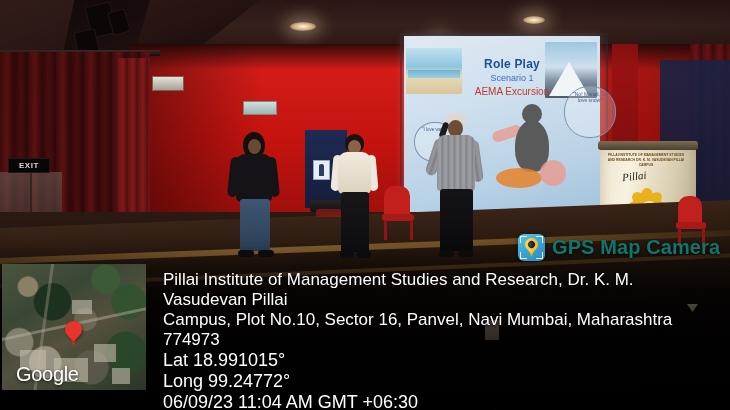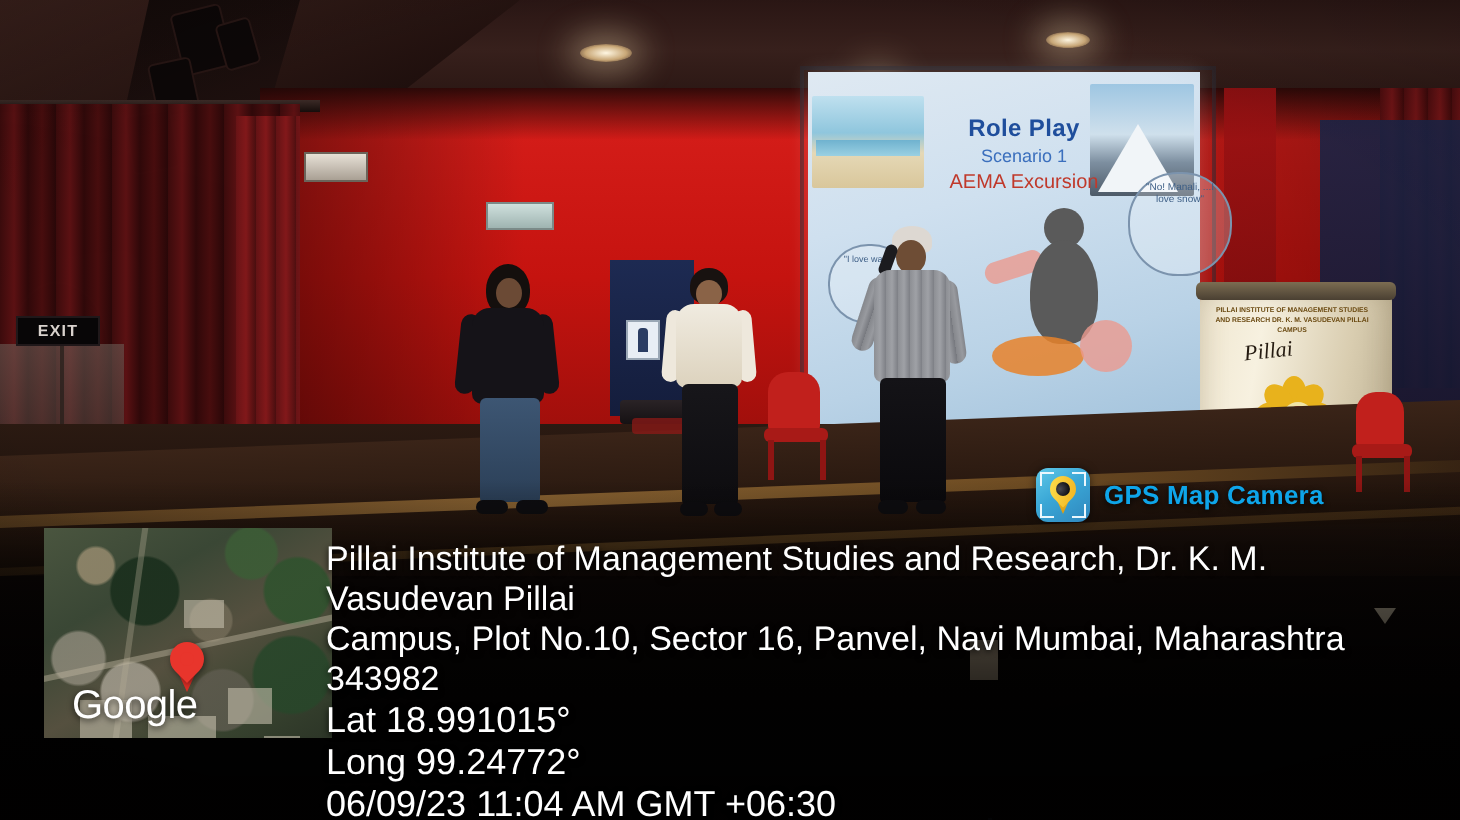--- a/index.html
+++ b/index.html
@@ -380,29 +380,29 @@
   .app-icon .pin:after{
     content:"";position:absolute;left:3px;top:3px;width:7px;height:7px;border-radius:50%;
     background:radial-gradient(circle at 35% 35%,#4a4a52,#121216 70%);
   }
   .app-icon .pin-tip{
     position:absolute;left:10px;top:15px;width:7px;height:8px;
     background:linear-gradient(180deg,#f3bd24,#d99a12);
     clip-path:polygon(50% 100%,0 0,100% 0);
   }
   .brand-text{
-    color:#0ea5e9;font-size:13px;font-weight:bold;letter-spacing:.1px;
+    color:#0f766e;font-size:20px;font-weight:bold;letter-spacing:.1px;
     font-family:"Liberation Sans",sans-serif;
     text-shadow:0 1px 3px rgba(0,0,0,.85);
     white-space:nowrap;
   }
 
   
   .map-thumb{
-    position:absolute;left:22px;top:264px;width:144px;height:105px;overflow:hidden;
+    position:absolute;left:2px;top:264px;width:144px;height:126px;overflow:hidden;
     background:#2e3a28;
   }
   .map-sat{
     position:absolute;inset:0;
     background:
       radial-gradient(circle at 18% 18%,rgba(150,138,110,.85) 0 6%,rgba(0,0,0,0) 7%),
       radial-gradient(circle at 72% 12%,rgba(60,92,54,.9) 0 9%,rgba(0,0,0,0) 10%),
       radial-gradient(circle at 88% 30%,rgba(48,82,46,.9) 0 11%,rgba(0,0,0,0) 12%),
       radial-gradient(circle at 35% 30%,rgba(28,48,30,.95) 0 14%,rgba(0,0,0,0) 15%),
       radial-gradient(circle at 58% 44%,rgba(120,112,92,.7) 0 10%,rgba(0,0,0,0) 11%),
@@ -628,19 +628,19 @@
     <div class="map-bldg mb3"></div>
     <div class="map-bldg mb4"></div>
     <div class="map-bldg mb5"></div>
     <div class="map-pin-tip"></div>
     <div class="map-pin"></div>
     <div class="google-wm">Google</div>
   </div>
 
   <div class="info">
     <div class="info-addr">Pillai Institute of Management Studies and Research, Dr. K. M. Vasudevan Pillai</div>
-    <div class="info-addr">Campus, Plot No.10, Sector 16, Panvel, Navi Mumbai, Maharashtra 343982</div>
+    <div class="info-addr">Campus, Plot No.10, Sector 16, Panvel, Navi Mumbai, Maharashtra 774973</div>
     <div class="info-line">Lat 18.991015°</div>
     <div class="info-line">Long 99.24772°</div>
     <div class="info-line">06/09/23 11:04 AM GMT +06:30</div>
   </div>
 
 </div>
 
 </body></html>

